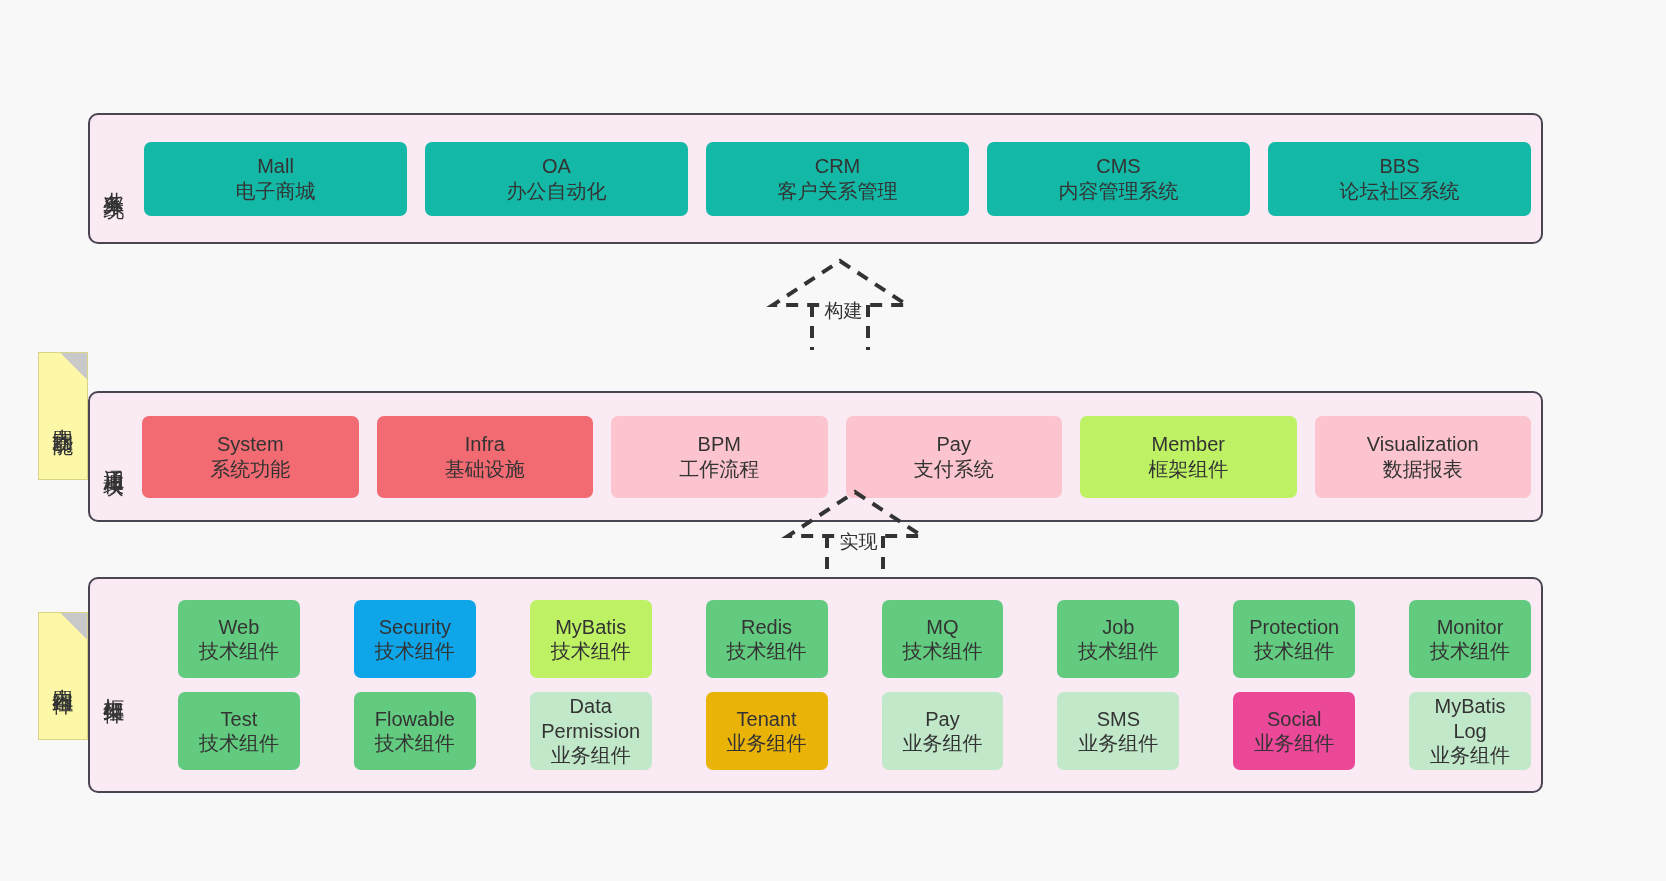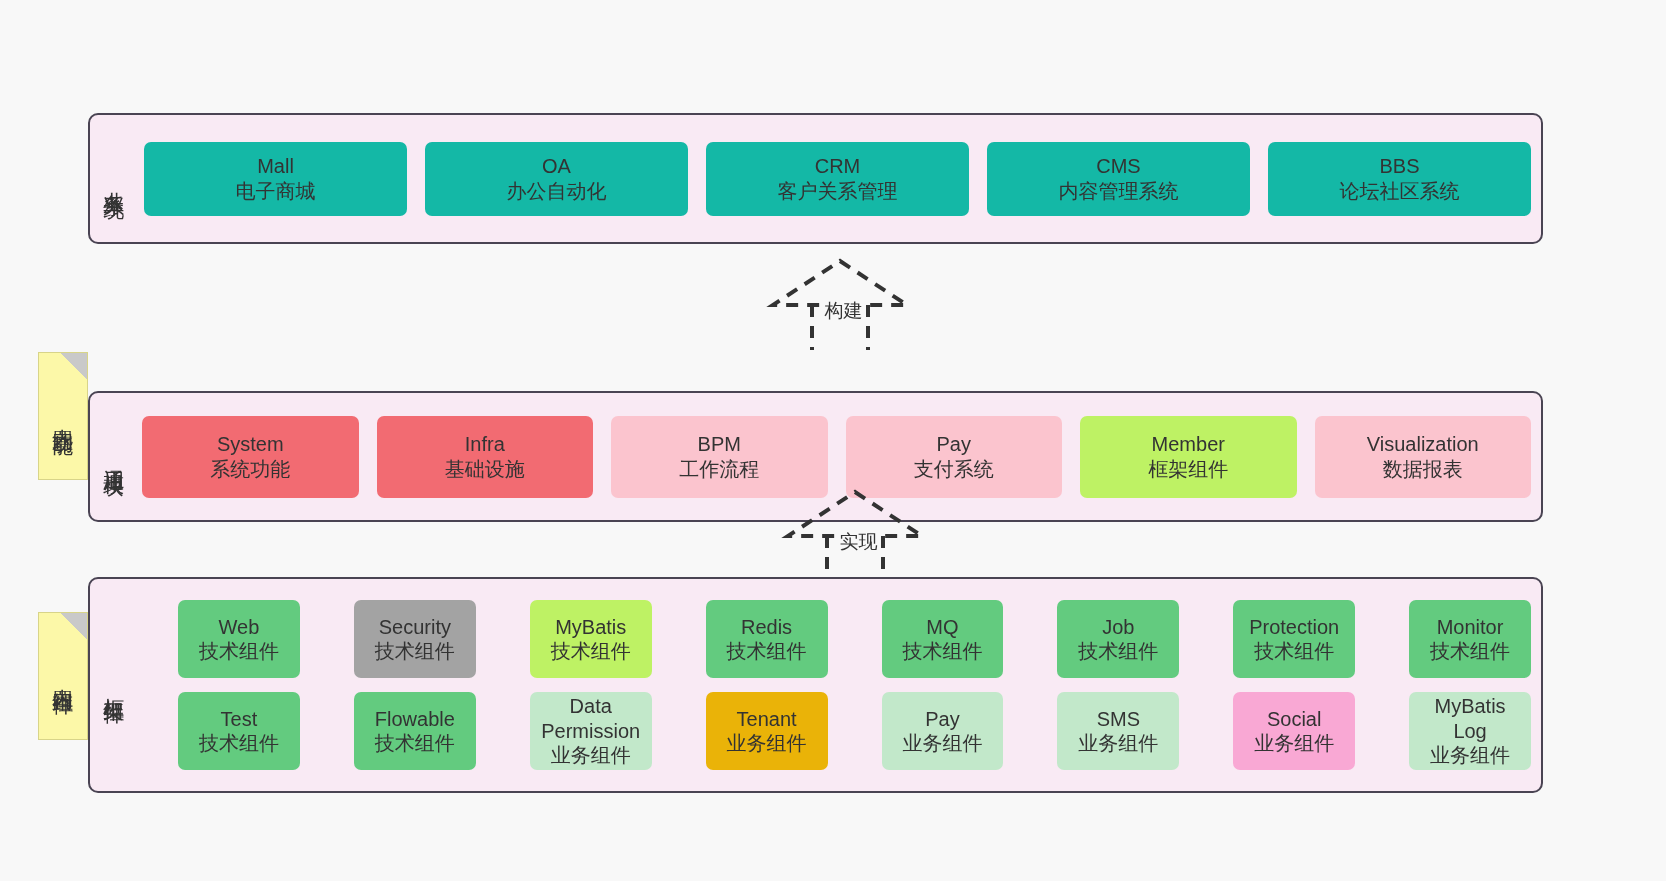--- a/index.html
+++ b/index.html
@@ -223,21 +223,21 @@
 </div>
 
 <div class="layer" id="layer-framework">
   <div class="layer-title">框架组件</div>
   <div class="layer-body">
     <div class="row">
       <div class="cell" style="background:#63cb7f">
         <span class="en">Web</span>
         <span class="cn">技术组件</span>
       </div>
-      <div class="cell" style="background:#a3a3a3">
+      <div class="cell" style="background:#0ea5e9">
         <span class="en">Security</span>
         <span class="cn">技术组件</span>
       </div>
       <div class="cell" style="background:#bef264">
         <span class="en">MyBatis</span>
         <span class="cn">技术组件</span>
       </div>
       <div class="cell" style="background:#63cb7f">
         <span class="en">Redis</span>
         <span class="cn">技术组件</span>
@@ -278,21 +278,21 @@
         <span class="cn">业务组件</span>
       </div>
       <div class="cell" style="background:#c2e8ca">
         <span class="en">Pay</span>
         <span class="cn">业务组件</span>
       </div>
       <div class="cell" style="background:#c2e8ca">
         <span class="en">SMS</span>
         <span class="cn">业务组件</span>
       </div>
-      <div class="cell" style="background:#f9a8d4">
+      <div class="cell" style="background:#ec4899">
         <span class="en">Social</span>
         <span class="cn">业务组件</span>
       </div>
       <div class="cell" style="background:#c2e8ca">
         <span class="en">MyBatis Log</span>
         <span class="cn">业务组件</span>
       </div>
     </div>
   </div>
 </div>

